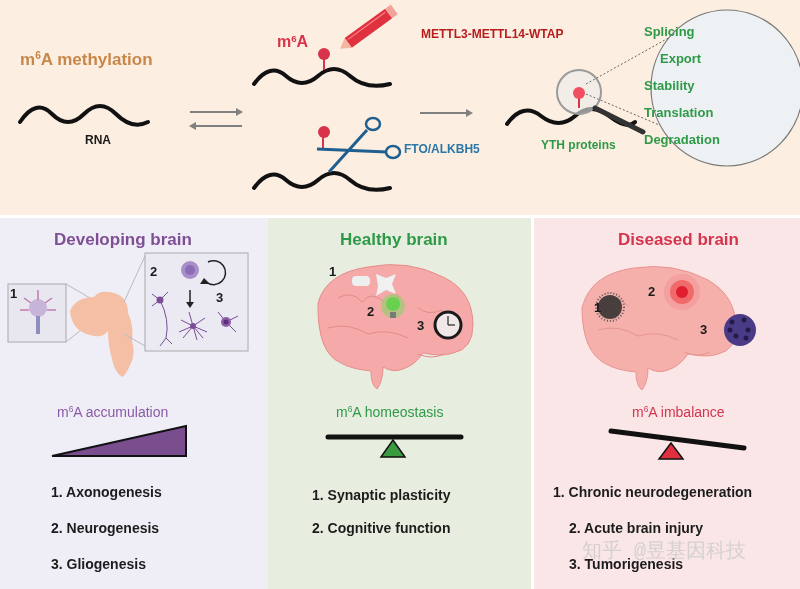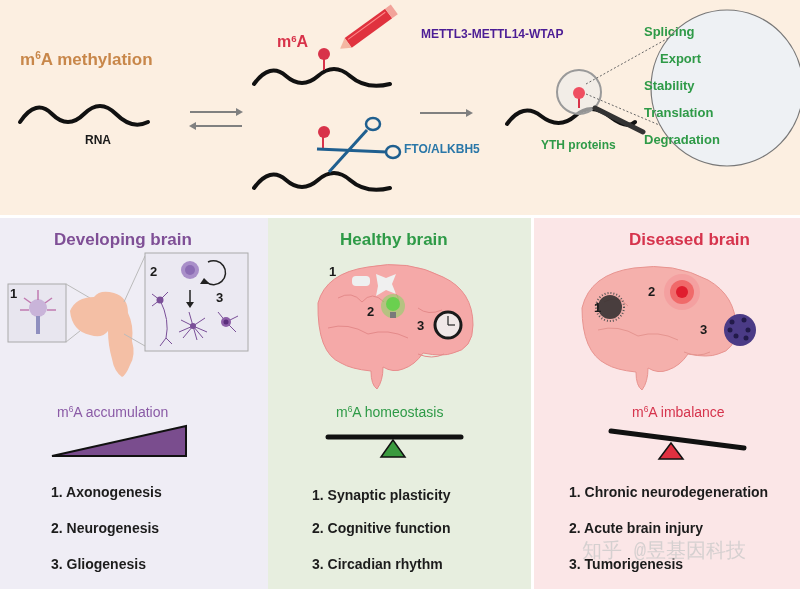--- a/index.html
+++ b/index.html
@@ -6,21 +6,21 @@
   body { width:800px; height:589px; position:relative; overflow:hidden; background:#ffffff; font-family:"DejaVu Sans", sans-serif; }
   .abs { position:absolute; }
   #top-band { left:0; top:0; width:800px; height:215px; background:#fcefe1; }
   .panel { top:218px; height:371px; }
   #panel-dev { left:0; width:299px; background:#efedf5; }
   #panel-healthy { left:268px; width:263px; background:#e7eedf; }
   #panel-diseased { left:534px; width:266px; background:#fbe6e7; }
   .t { position:absolute; white-space:nowrap; font-family:"Liberation Sans", sans-serif; }
   .title-main { left:20px; top:50px; font-size:17px; font-weight:bold; color:#c8874a; }
   .m6a-top { left:277px; top:33px; font-size:16px; font-weight:bold; color:#d8334a; }
-  .writer { left:400px; top:27px; font-size:12px; font-weight:bold; color:#4c1d95;padding-left:21px; }
+  .writer { left:400px; top:27px; font-size:12px; font-weight:bold; color:#b91c1c;padding-left:21px; }
   .eraser { left:404px; top:142px; font-size:12px; font-weight:bold; color:#2a77a8; }
   .rna-label { left:68px; top:133px; font-size:12px; font-weight:bold; color:#1a1a1a;padding-left:17px; }
   .reader { left:541px; top:138px; font-size:12px; font-weight:bold; color:#2e9a47; }
   .fn-item { left:644px; font-size:13px; font-weight:bold; color:#2e9a47; }
   .panel-title { font-size:17px; font-weight:bold; }
   .sub-title { font-size:14px; }
   .list-item { font-size:14px; font-weight:bold; color:#1c1c1c; }
   .num { font-size:13px; font-weight:bold; color:#1a1a1a; }
   .watermark { left:582px; top:537px; font-size:20px; color:rgba(200,200,200,0.75); font-family:Liberation Mono, monospace; }
   sup { font-size:0.6em; vertical-align:0.55em; }
@@ -180,25 +180,24 @@
   <div class="t num" style="left:149px;top:100px;">3</div>
 
   <div class="t sub-title" style="left:68px;top:186px;color:#2e9a47;"><span>m</span><sup>6</sup><span>A homeostasis</span></div>
   <svg style="left:55px;top:214px;" width="145" height="30">
     <line x1="5" y1="5" x2="138" y2="5" stroke="#111" stroke-width="5" stroke-linecap="round"></line>
     <polygon points="70,8 58,25 82,25" fill="#3a9a3f" stroke="#111" stroke-width="1.5"></polygon>
   </svg>
 
   <div class="t list-item" style="left:44px;top:269px;">1. Synaptic plasticity</div>
   <div class="t list-item" style="left:44px;top:302px;">2. Cognitive function</div>
-  <div class="t list-item" style="left:44px;top:338px;">3. Circadian rhythm</div>
 </div>
 
 <div id="panel-diseased" class="abs panel">
-  <div class="t panel-title" style="left:84px;top:12px;color:#d6344d;margin-left:11px;">Diseased brain</div>
+  <div class="t panel-title" style="left:84px;top:12px;color:#d6344d;">Diseased brain</div>
   <svg style="left:0;top:0;" width="266" height="200">
     <path d="M48,90 q8,-34 52,-40 q40,-6 74,12 q28,16 28,48 q0,22 -18,26 q-10,4 -30,0 q-8,12 -20,16 q-10,4 -20,-2 q0,14 -6,22 q-6,-4 -6,-18 q-20,-2 -30,-8 q-24,-12 -24,-56 z" fill="#f5b0ac" stroke="#e89490" stroke-width="1"></path>
     <g stroke="#e59590" stroke-width="1" fill="none">
       <path d="M70,84 q14,-8 24,4"></path>
         <path d="M64,112 q20,-6 40,6 q20,-6 40,4"></path>
         <path d="M150,134 q14,6 26,0"></path>
     </g>
     <circle cx="76" cy="89" r="12" fill="#2a2a2a" opacity="0.85"></circle>
     <circle cx="76" cy="89" r="14" fill="none" stroke="#555" stroke-width="2" stroke-dasharray="1,2"></circle>
     <circle cx="148" cy="74" r="18" fill="#f4a0a0"></circle>
@@ -217,18 +216,18 @@
   <div class="t num" style="left:60px;top:82px;">1</div>
   <div class="t num" style="left:114px;top:66px;">2</div>
   <div class="t num" style="left:166px;top:104px;">3</div>
 
   <div class="t sub-title" style="left:98px;top:186px;color:#d6344d;"><span>m</span><sup>6</sup><span>A imbalance</span></div>
   <svg style="left:72px;top:208px;" width="145" height="44">
     <line x1="5" y1="5" x2="138" y2="22" stroke="#111" stroke-width="5" stroke-linecap="round"></line>
     <polygon points="65,17 53,33 77,33" fill="#e03040" stroke="#111" stroke-width="1.5"></polygon>
   </svg>
 
-  <div class="t list-item" style="left:35px;top:266px;">1. Chronic neurodegeneration</div>
+  <div class="t list-item" style="left:19px;top:266px;">1. Chronic neurodegeneration</div>
   <div class="t list-item" style="left:35px;top:302px;">2. Acute brain injury</div>
   <div class="t list-item" style="left:35px;top:338px;">3. Tumorigenesis</div>
 </div>
 
 <div class="t watermark">知乎 @昱基因科技</div>
 
 </body></html>

